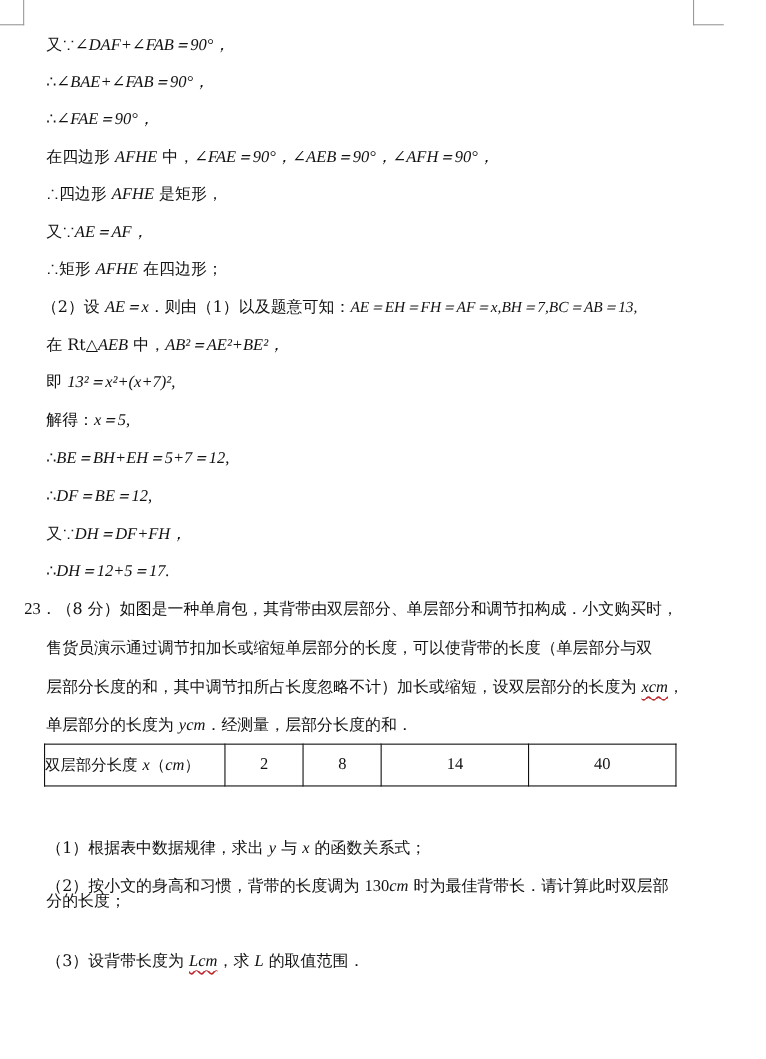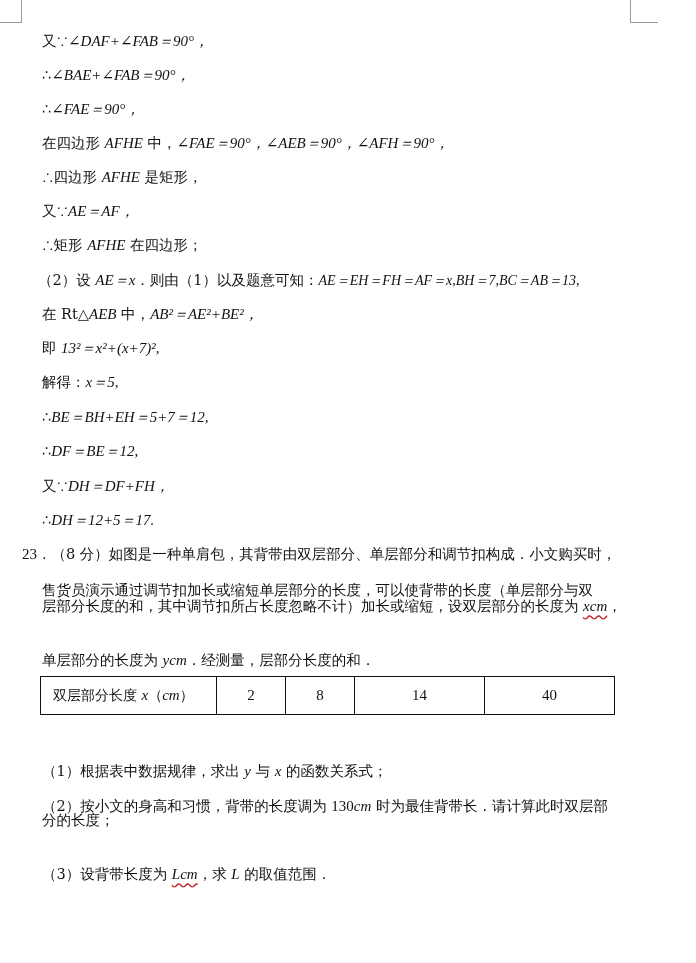--- a/index.html
+++ b/index.html
@@ -12,21 +12,21 @@
   .line { position: absolute; left: 42px; font-size: 14.5px; white-space: nowrap; line-height: 20px; }
   .m { font-family: "Liberation Serif", "DejaVu Serif", serif; font-style: italic; font-size: 15px; }
   .n { font-family: "Liberation Serif", "DejaVu Serif", serif; font-size: 15px; }
   .wavy { text-decoration: underline wavy #c0282d; text-underline-offset: 3px; }
   .q { position: absolute; left: 22px; font-size: 14.5px; white-space: nowrap; line-height: 20px; }
   .qi { position: absolute; left: 42px; font-size: 14.5px; white-space: nowrap; line-height: 20px; text-align: center; }
   table.data { position: absolute; left: 40px; top: 676px; width: 575px; border-collapse: collapse;
                font-size: 14px; }
   table.data td { border: 1.4px solid #111; height: 37px; text-align: center; padding: 0;
                   font-family: "Liberation Serif", "DejaVu Serif", serif; font-size: 15px; }
-  table.data td.hdr { text-align: left; padding-left: 12px; width: 163px;
+  table.data td.hdr { text-align: left; padding-left: 0; width: 163px;
                       font-family: "DejaVu Serif", serif; font-size: 14px; }
 </style>
 </head>
 <body>
 
 <div class="corner-tl"></div>
 <div class="corner-tr"></div>
 
 <div class="line" style="top:31px">
   <span>又∵</span><span class="m">∠DAF+∠FAB＝90°，</span>
@@ -73,21 +73,21 @@
 <div class="line" style="top:510px">
   <span>∴</span><span class="m">DH＝12+5＝17.</span>
 </div>
 
 <div class="q" style="top:544px">
   <span class="n">23</span><span>．（8 分）</span><span>如图是一种单肩包，其背带由双层部分、单层部分和调节扣构成．小文购买时，</span>
 </div>
 <div class="qi" style="top:580px">
   <span>售货员演示通过调节扣加长或缩短单层部分的长度，可以使背带的长度（单层部分与双</span>
 </div>
-<div class="qi" style="top:596px">
+<div class="qi" style="top:615px">
   <span>层部分长度的和，其中调节扣所占长度忽略不计）加长或缩短，设双层部分的长度为 </span><span class="m wavy">xcm</span><span>，</span>
 </div>
 <div class="qi" style="top:650px">
   <span>单层部分的长度为 </span><span class="m">ycm</span><span>．经测量，层部分长度的和．</span>
 </div>
 
 <table class="data">
   <tbody>
       <tr>
     <td class="hdr"><span>双层部分长度 </span><span class="m">x</span><span>（</span><span class="m">cm</span><span>）</span></td>

